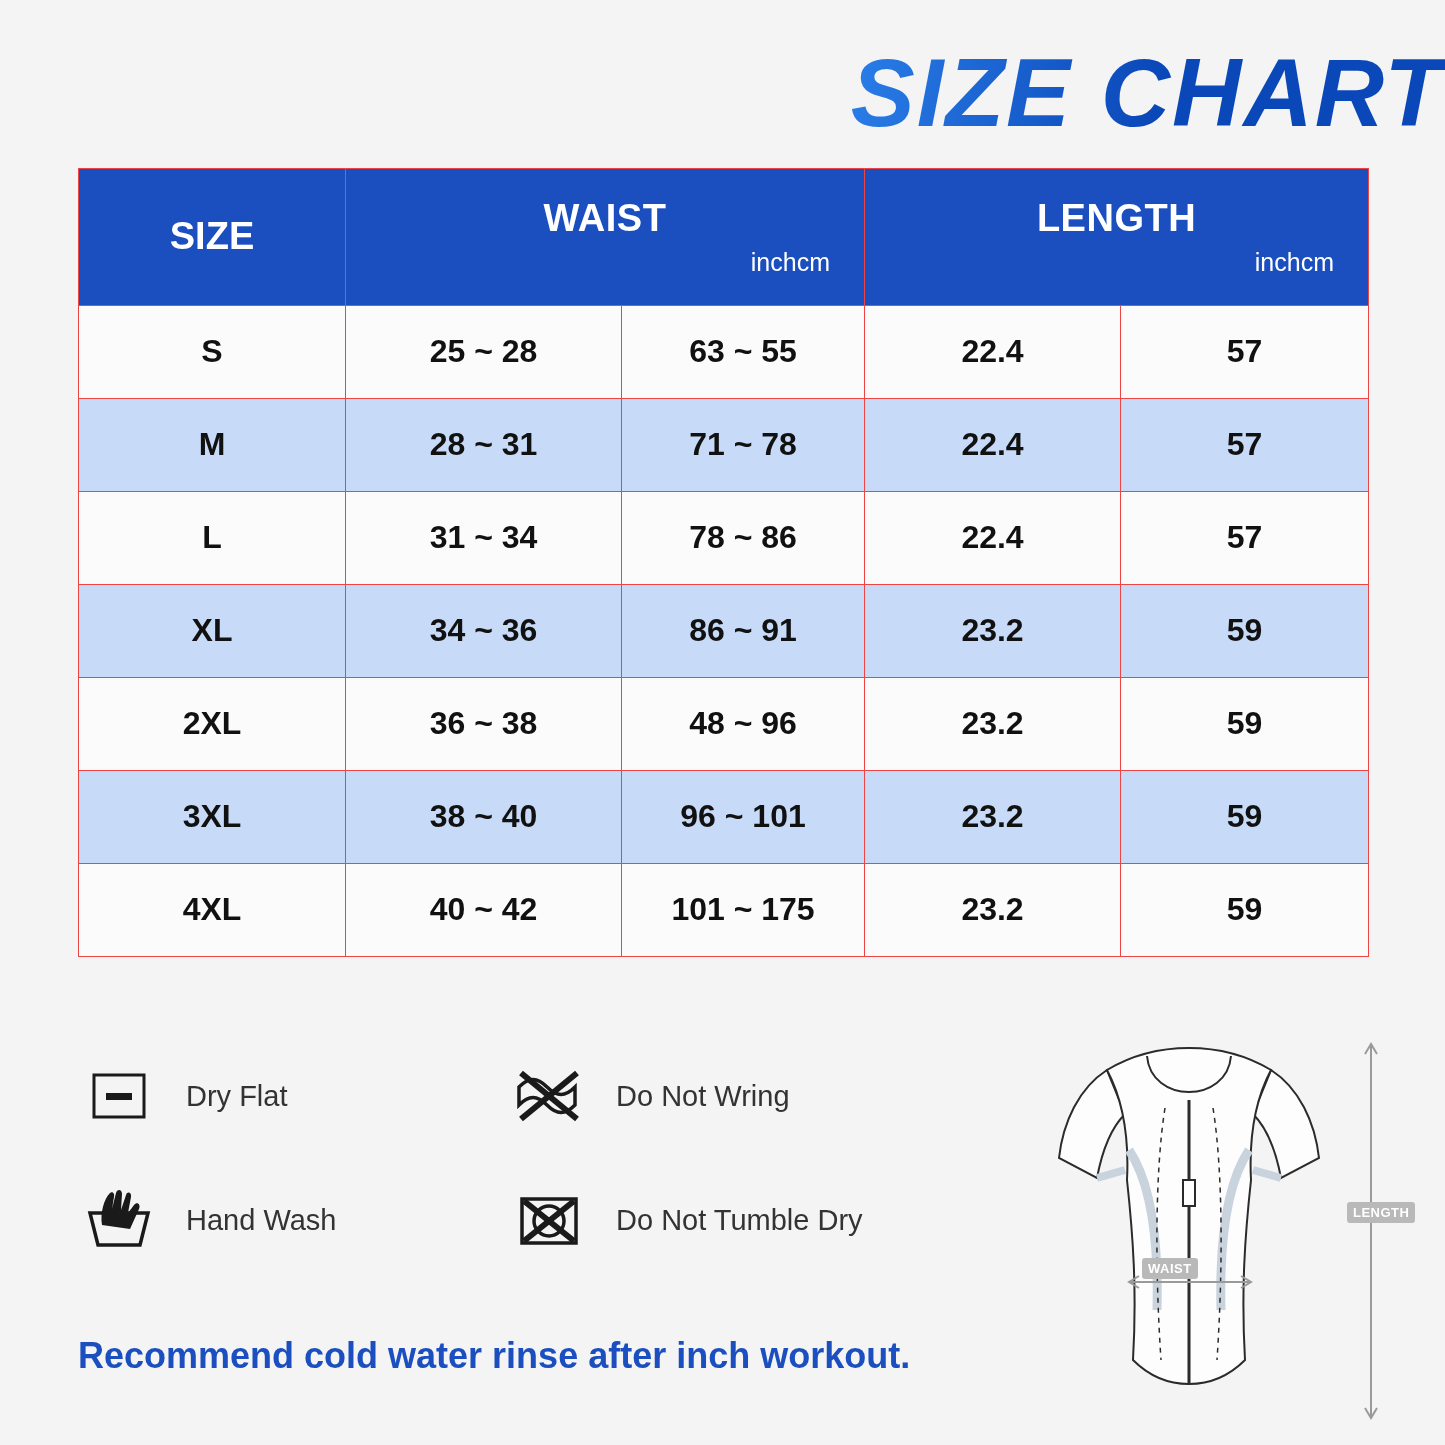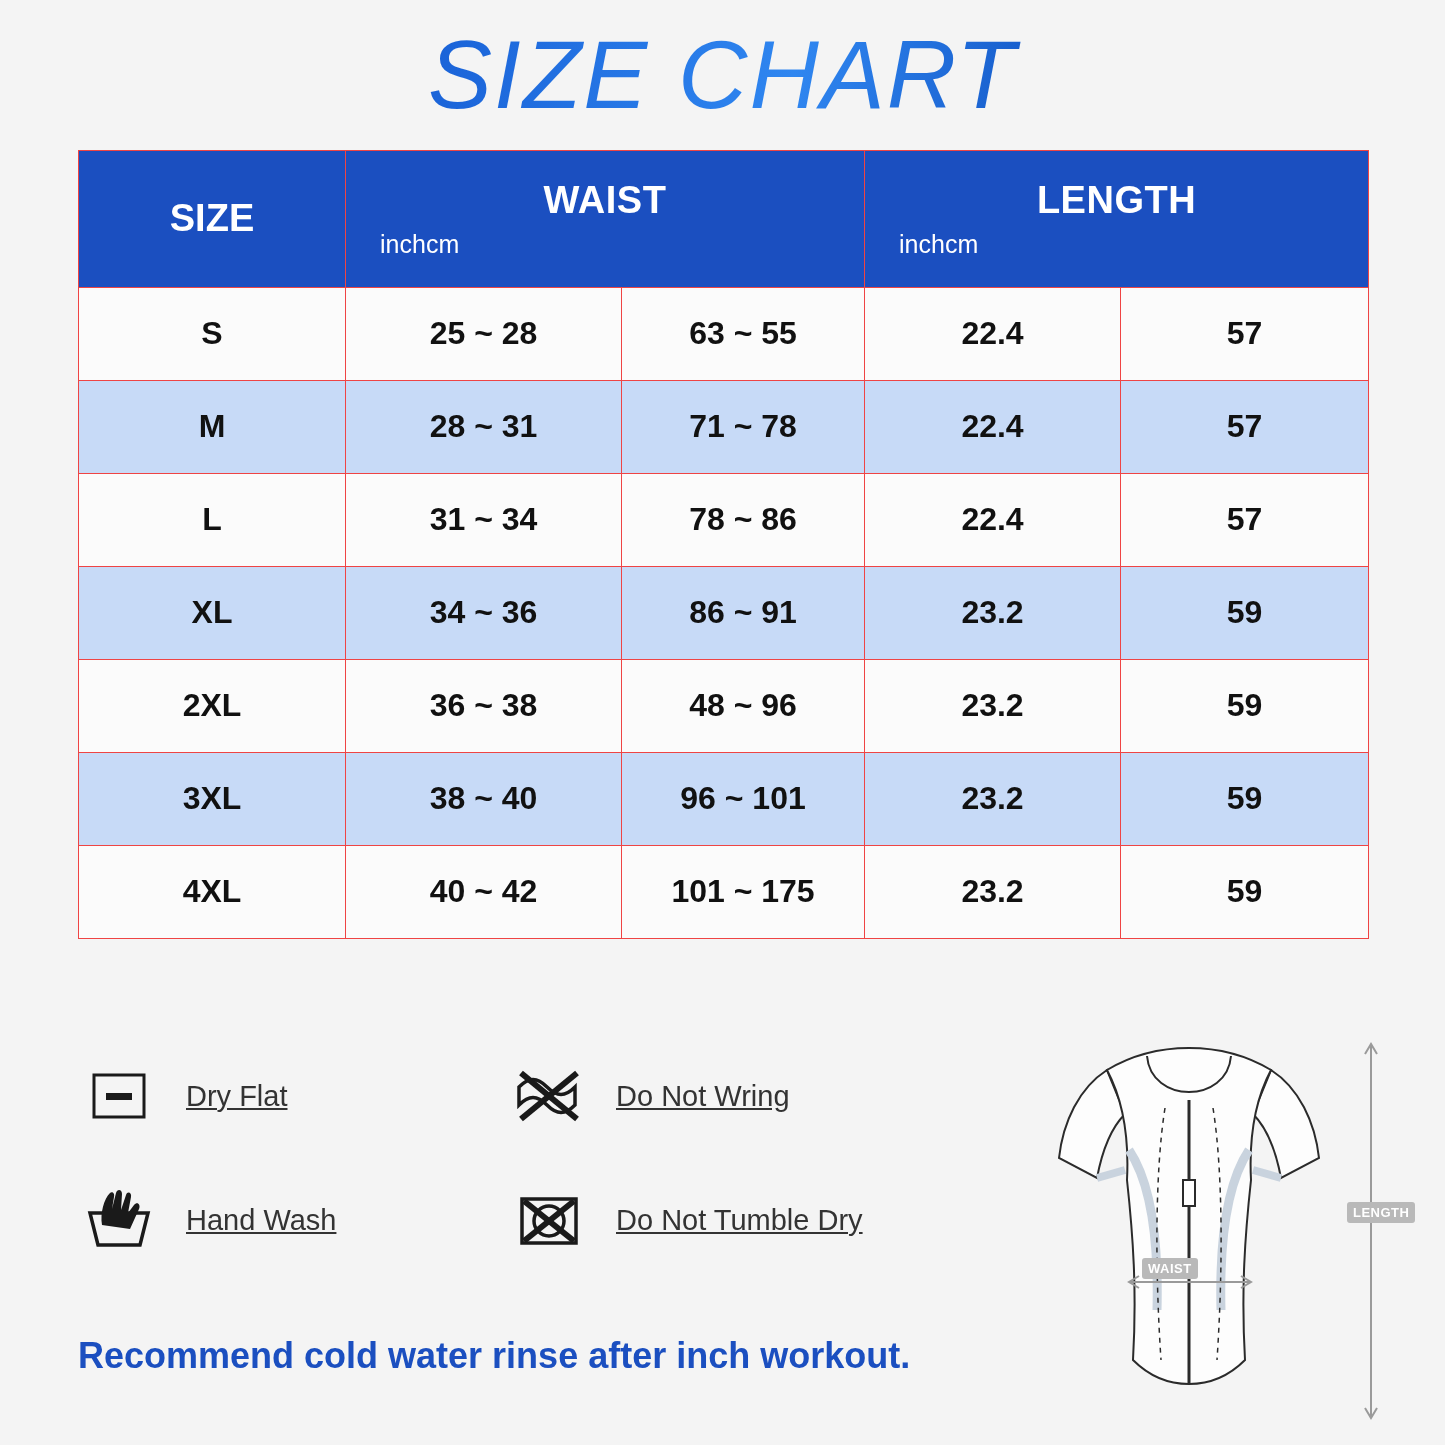--- a/index.html
+++ b/index.html
@@ -10,26 +10,26 @@
     width: 1445px;
     height: 1445px;
     background: #f4f4f4;
     font-family: "Liberation Sans", sans-serif;
     overflow: hidden;
     position: relative;
   }
 
   
   .title {
-    text-align: center;
+    text-align: right;
     font-size: 96px;
-    font-weight: normal;
+    font-weight: bold;
     font-style: italic;
     letter-spacing: 2px;
-    padding-top: 22px;
+    padding-top: 40px;
     background: linear-gradient(100deg, #0b4fc4 0%, #1a63d8 30%, #2f86f0 55%, #0a47b8 80%, #0a47b8 100%);
     -webkit-background-clip: text;
     background-clip: text;
     color: transparent;
     -webkit-text-fill-color: transparent;
     line-height: 1.1;
   }
 
   
   .table-wrap {
@@ -56,21 +56,21 @@
     font-size: 38px;
     font-weight: bold;
     letter-spacing: 0.5px;
   }
   .hdr-size {
     font-size: 38px;
     font-weight: bold;
   }
   .hdr-units {
     display: flex;
-    justify-content: flex-start;
+    justify-content: flex-end;
     font-size: 25px;
     font-weight: normal;
     margin-top: 8px;
     padding: 0 34px;
   }
   tbody td {
     height: 90px;
     font-size: 32px;
     font-weight: bold;
     color: #111111;
@@ -106,21 +106,20 @@
     height: 82px;
     display: flex;
     align-items: center;
     justify-content: center;
     flex: 0 0 auto;
   }
   .care-label {
     font-size: 29px;
     color: #333333;
     margin-left: 26px;
-    text-decoration: underline;
   }
 
   
   .note {
     position: absolute;
     left: 78px;
     top: 1335px;
     font-size: 36px;
     font-weight: bold;
     color: #1b4fc0;

